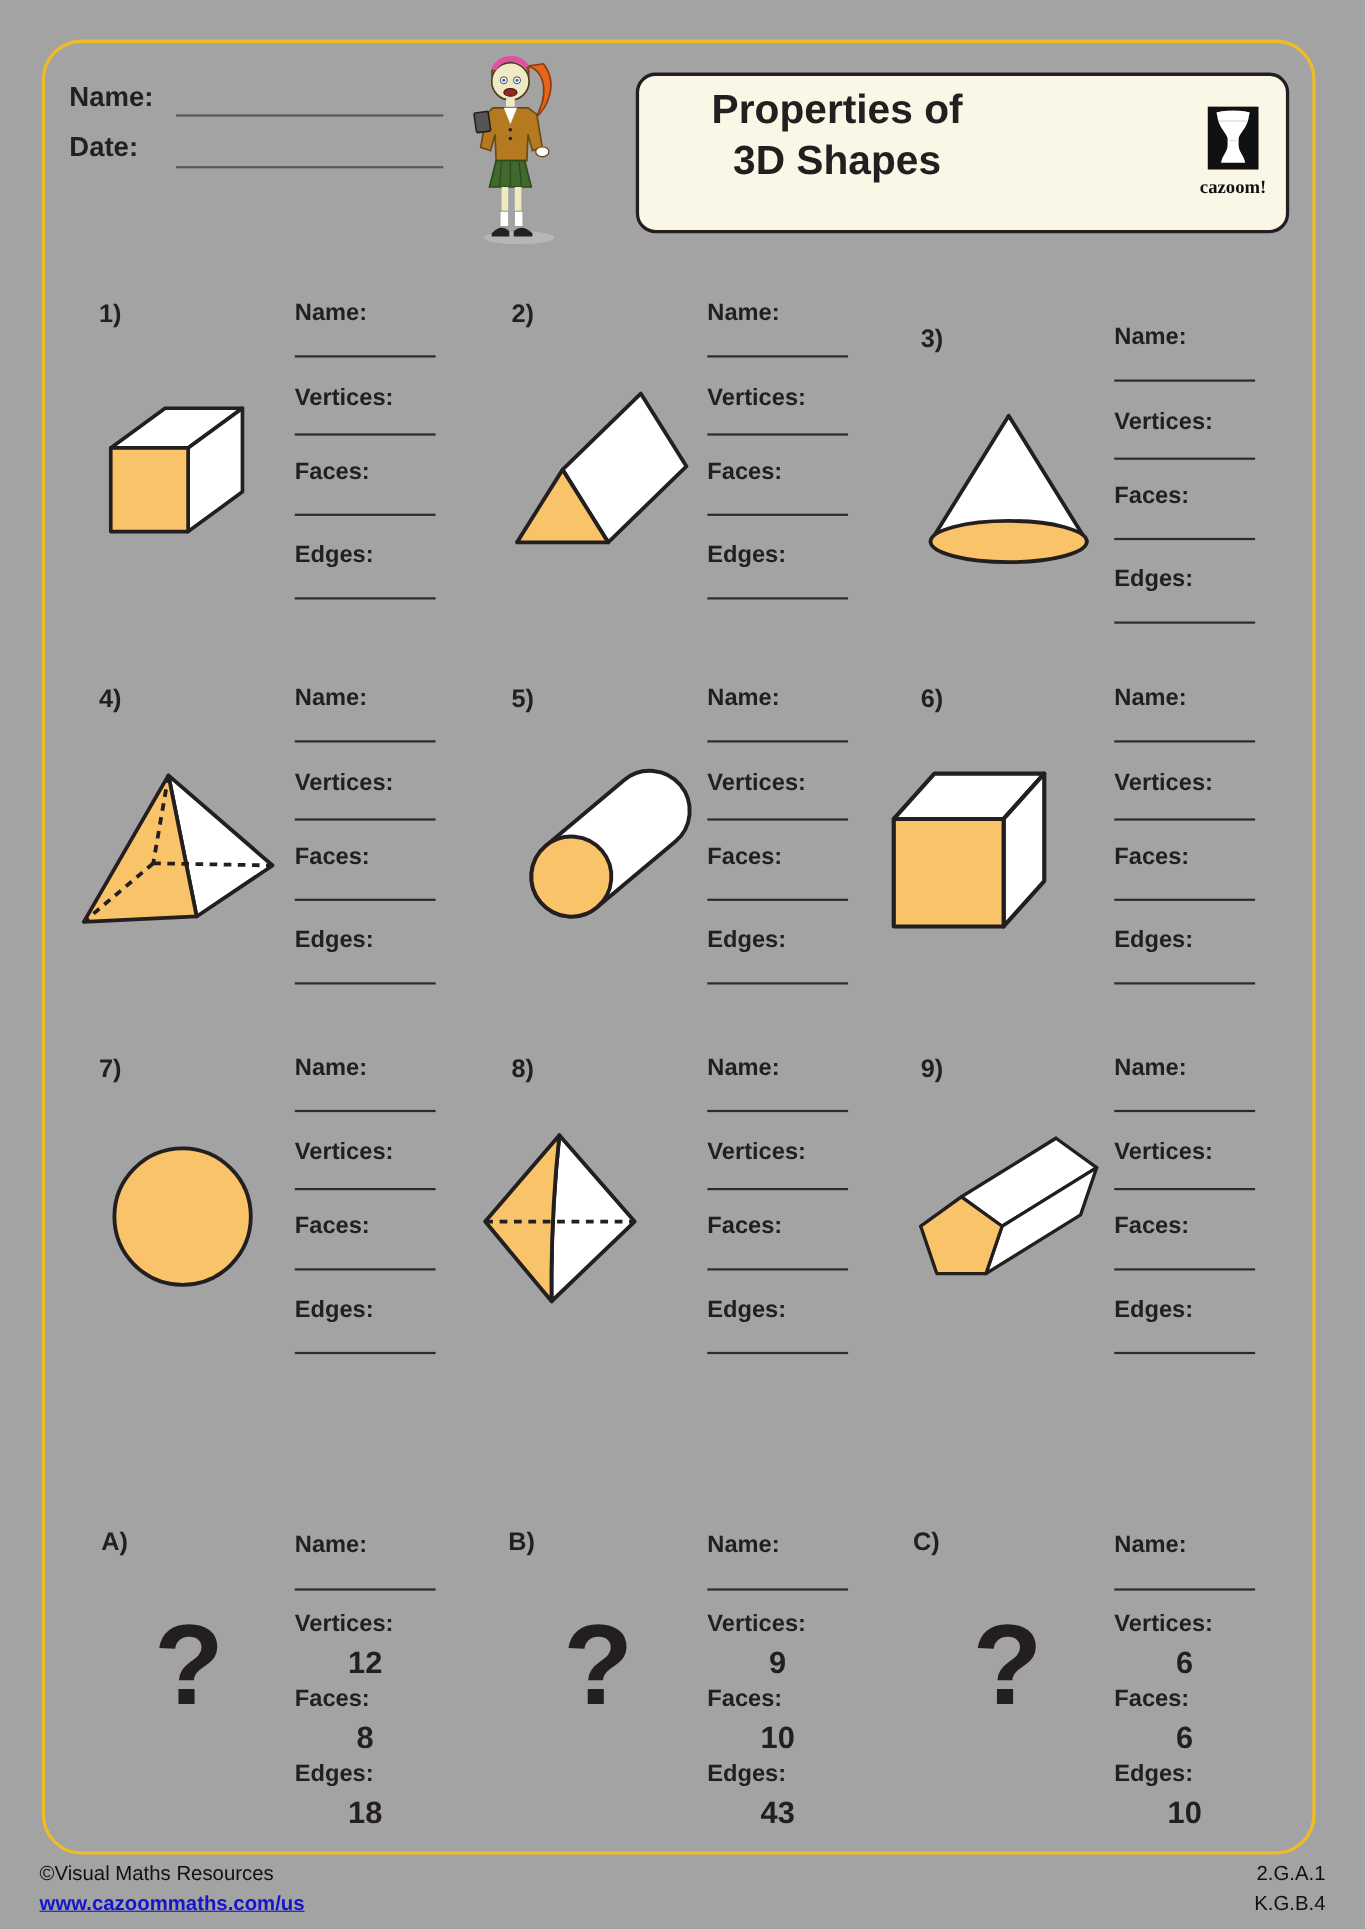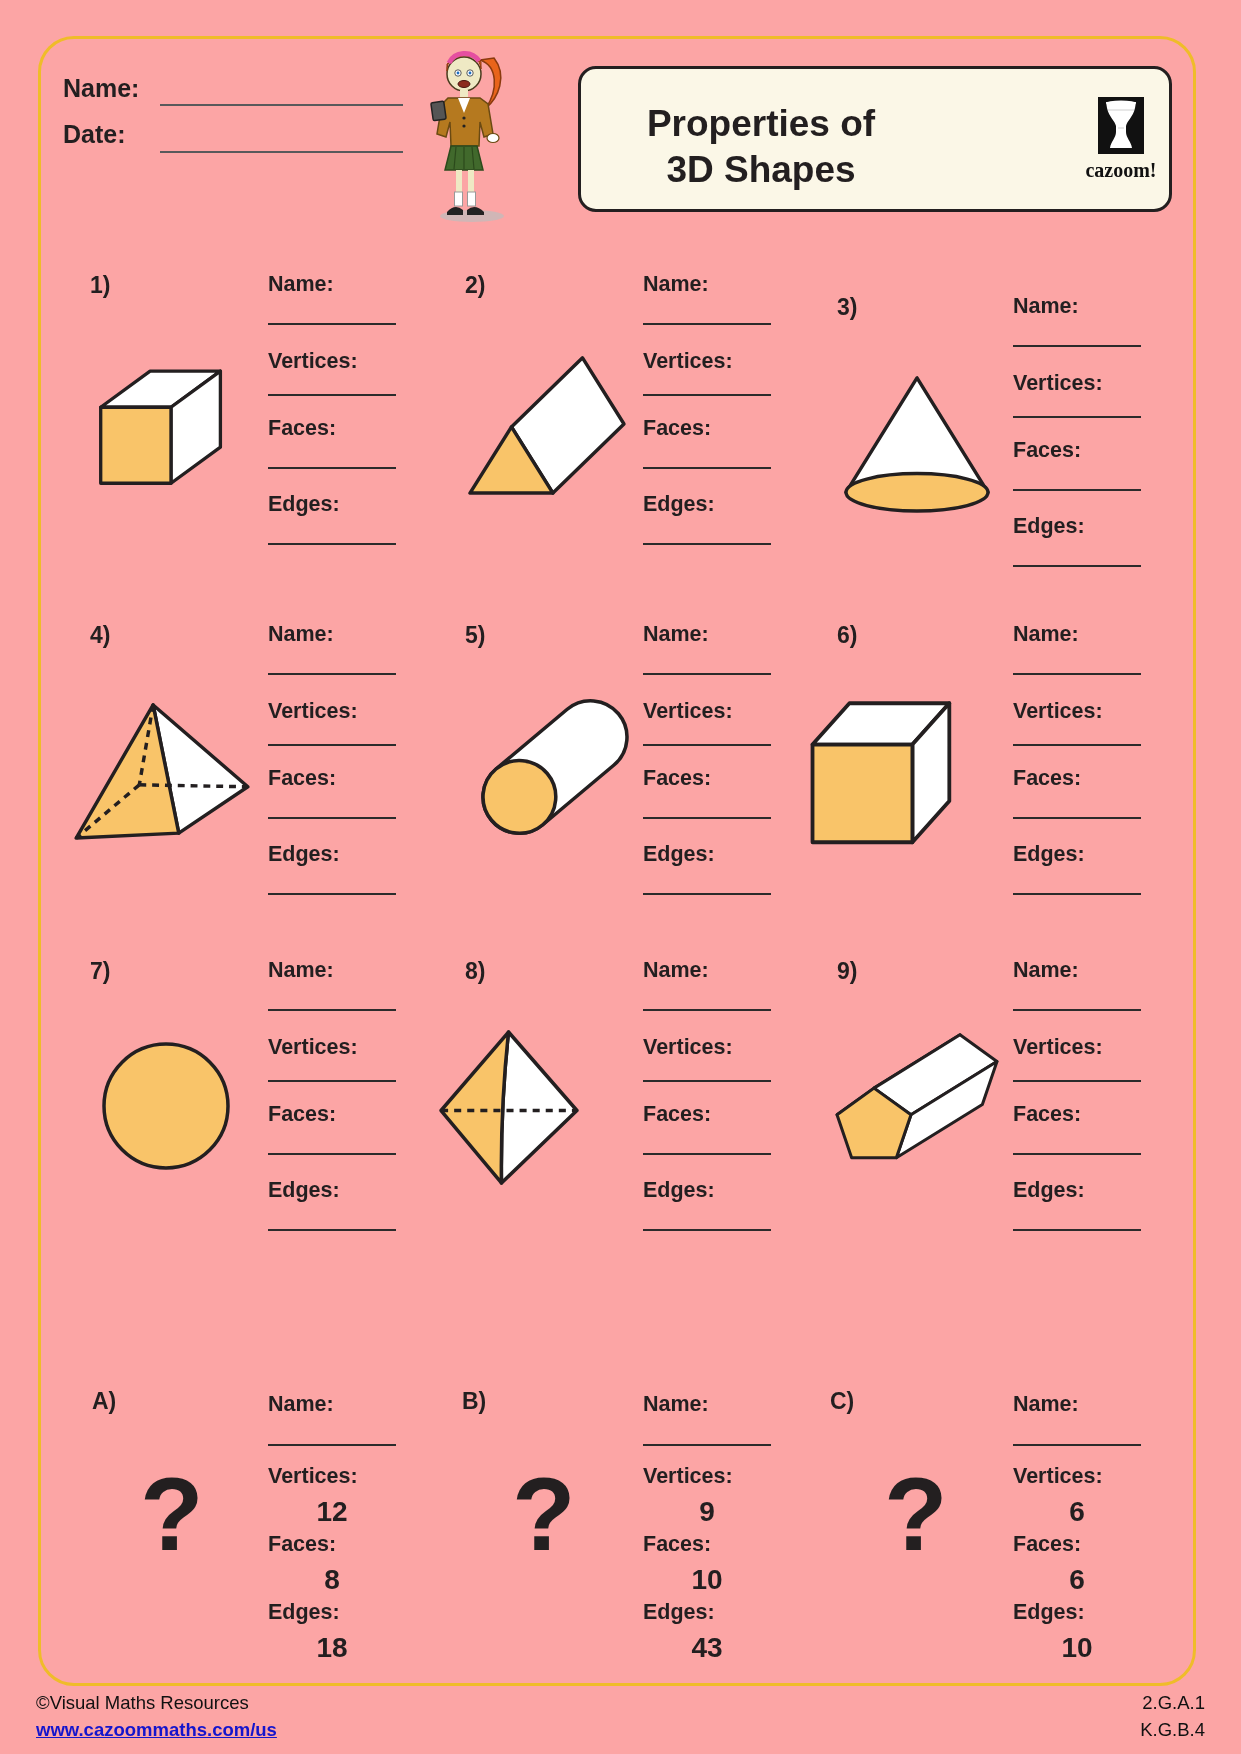--- a/index.html
+++ b/index.html
@@ -1,29 +1,29 @@
 <!DOCTYPE html>
 <html><head>
 <meta charset="utf-8">
 <style>
   html,body{margin:0;padding:0;background:#fff;}
-  .sheet{position:relative;width:1241px;height:1754px;background:#fca5a5;
+  .sheet{position:relative;width:1241px;height:1754px;background:#a3a3a3;
          font-family:"Liberation Sans",sans-serif;color:#231F20;overflow:hidden;}
   .frame{position:absolute;left:38px;top:36px;width:1152px;height:1644px;
          border:3px solid #EFBC29;border-radius:36px;}
   
   .hdr-label{position:absolute;font-size:25px;font-weight:bold;color:#231F20;}
   .hline{position:absolute;border-top:2px solid #58595B;}
   .title-box{position:absolute;left:578px;top:66px;width:588px;height:140px;
              background:#FBF7E7;border:3px solid #231F20;border-radius:18px;}
-  .title-text{position:absolute;left:0;top:32px;width:360px;text-align:center;
+  .title-text{position:absolute;left:0;top:8px;width:360px;text-align:center;
               font-size:37px;font-weight:bold;line-height:1.24;color:#231F20;}
   .logo{position:absolute;left:486px;top:28px;width:108px;text-align:center;}
   .logo-square{display:inline-block;width:46px;height:57px;background:#111;line-height:0;}
-  .logo-word{font-family:"Liberation Serif",serif;font-weight:bold;font-size:20px;
+  .logo-word{font-family:"Liberation Serif",serif;font-weight:bold;font-size:17px;
              margin-top:1px;color:#111;}
   .girl{position:absolute;left:418px;top:46px;width:100px;height:178px;}
   
   .q-num{position:absolute;font-size:23px;font-weight:bold;}
   .q-fields{position:absolute;width:130px;height:300px;}
   .fl{position:absolute;left:0;font-size:21.5px;font-weight:bold;white-space:nowrap;}
   .ln{position:absolute;left:0;width:128px;border-top:2px solid #2b2b2b;}
   .fl1{top:0}.fl2{top:77px}.fl3{top:144px}.fl4{top:220px}
   .ln1{top:51px}.ln2{top:122px}.ln3{top:195px}.ln4{top:271px}
   .shape{position:absolute;line-height:0;}

